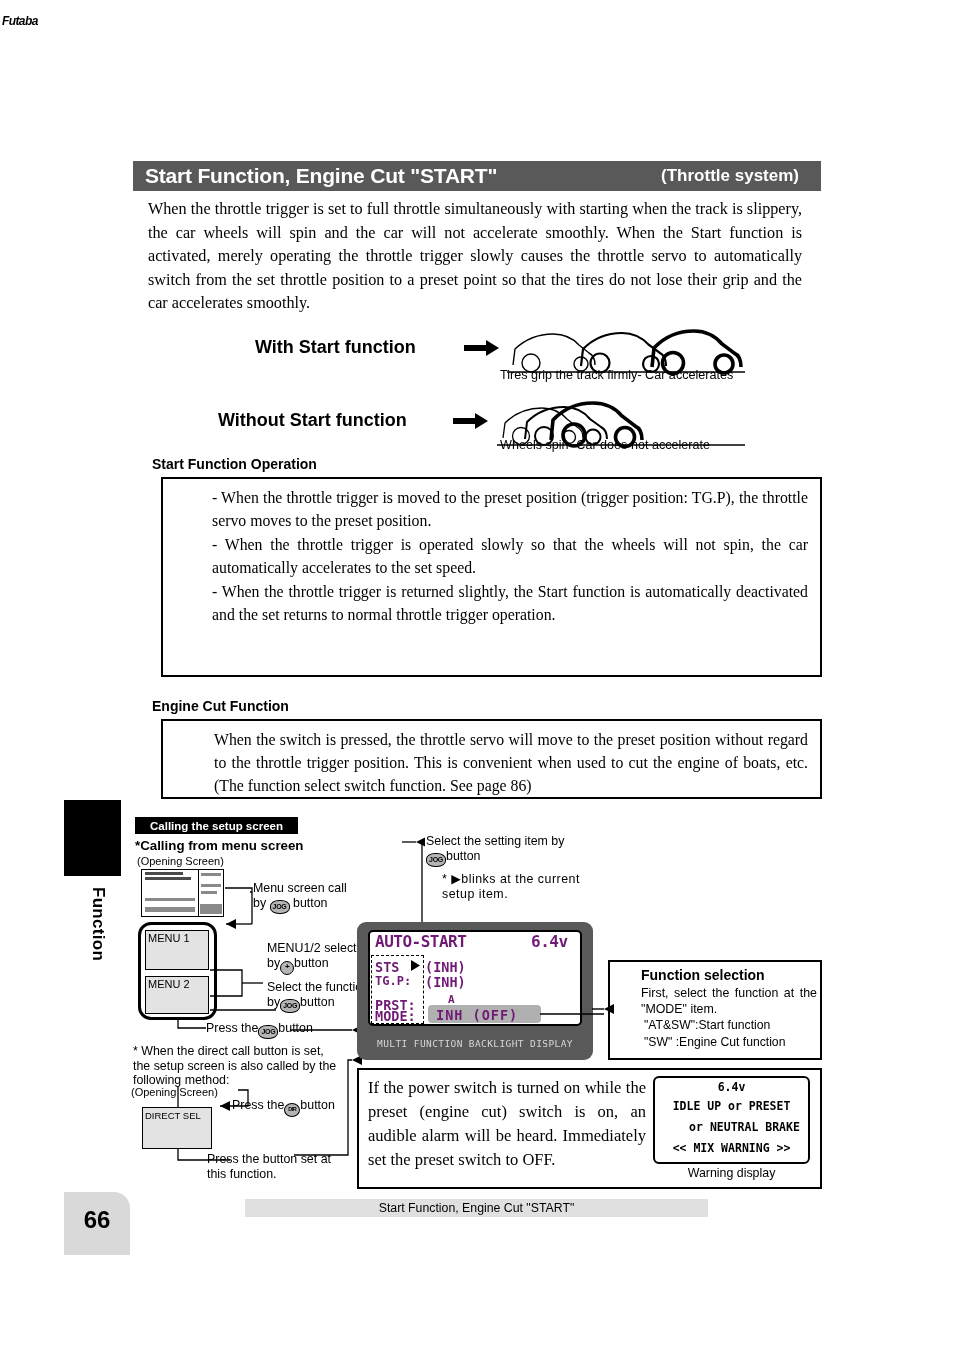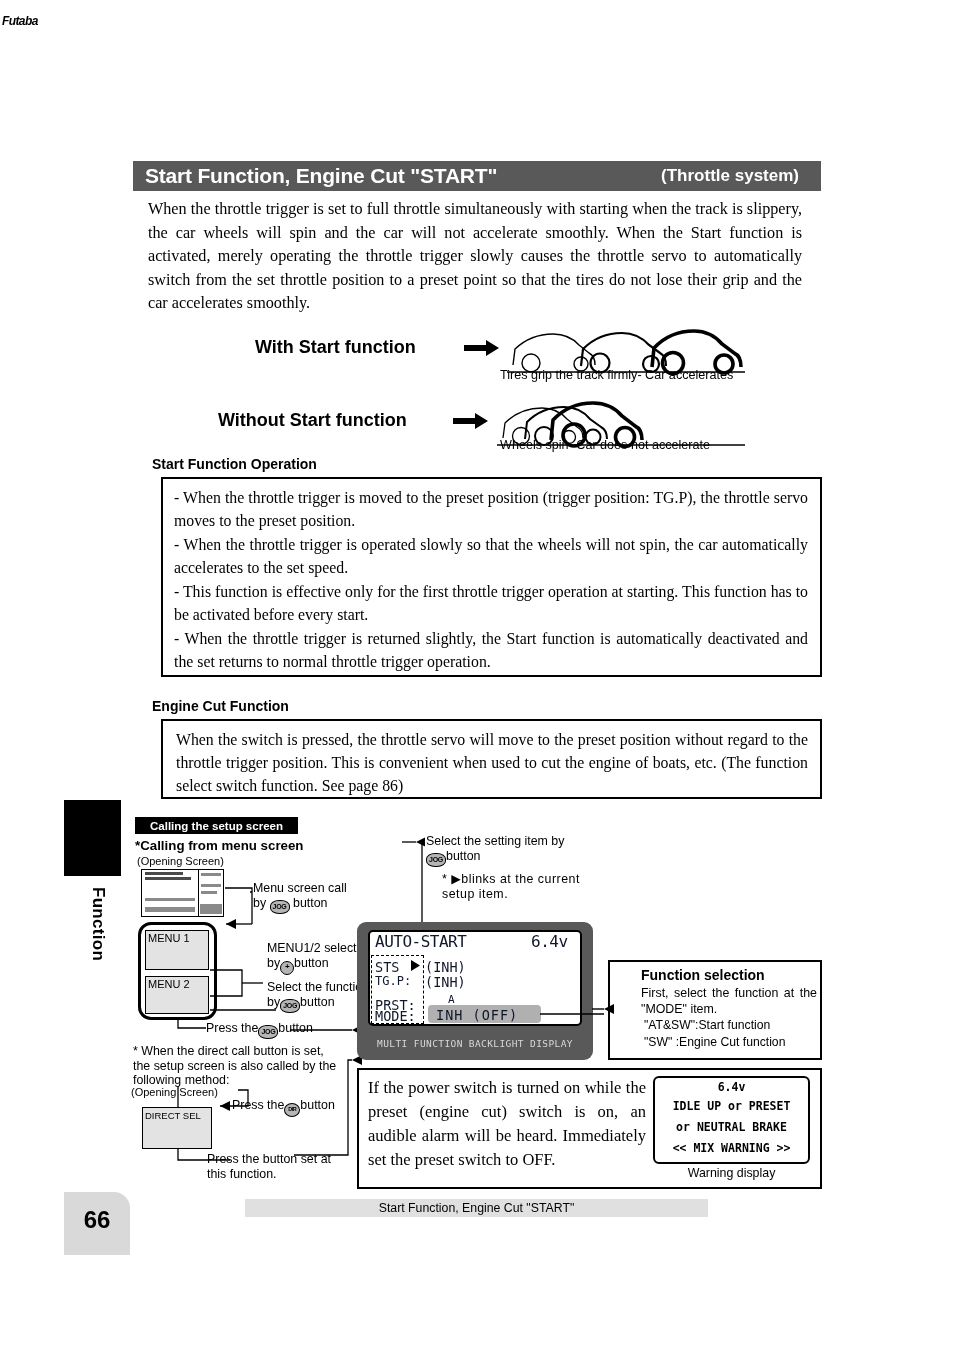--- a/index.html
+++ b/index.html
@@ -48,21 +48,21 @@
   #cap-with{left:500px;top:368px;}
   #cap-without{left:500px;top:438px;}
 
   
   .sec-head{
     position:absolute;font-size:14px;font-weight:bold;color:#000;white-space:nowrap;
   }
   #sfo-head{left:152px;top:456px;}
   #ecf-head{left:152px;top:698px;}
   .txtbox{
-    position:absolute;border:2px solid #000;box-sizing:border-box;background:#fff;
+    position:absolute;border:2px solid #000;box-sizing:border-box;background:#fff;padding-left:38px;
   }
   #sfo-box{left:161px;top:477px;width:661px;height:200px;}
   #ecf-box{left:161px;top:719px;width:661px;height:80px;}
   .boxtext{
     font-size:15.8px;line-height:23px;text-align:justify;color:#000;
   }
   #sfo-box .boxtext{padding:7px 12px 0 11px;}
   #sfo-box p{margin:0 0 1px 0;}
   #ecf-box .boxtext{padding:7px 12px 0 13px;}
 
@@ -166,21 +166,21 @@
   }
   #lcd-screen{
     position:absolute;left:368px;top:930px;width:214px;height:96px;
     background:#fff;border:2.5px solid #000;border-radius:5px;box-sizing:border-box;
   }
   #lcd-caption{
     position:absolute;left:357px;top:1038px;width:236px;text-align:center;
     font-size:9.5px;color:#d8d8d8;letter-spacing:.4px;
     font-family:"DejaVu Sans Mono",monospace;
   }
-  .lcdtxt{position:absolute;font-family:"DejaVu Sans Mono",monospace;font-weight:normal;color:#0f172a;white-space:nowrap;}
+  .lcdtxt{position:absolute;font-family:"DejaVu Sans Mono",monospace;font-weight:bold;color:#701a75;white-space:nowrap;}
   #lcd-title{left:375px;top:932px;font-size:16px;letter-spacing:-.5px;}
   #lcd-volt{left:531px;top:932px;font-size:16px;letter-spacing:-.5px;}
   #lcd-sts{left:375px;top:959px;font-size:13.5px;}
   #lcd-sts-v{left:425px;top:959px;font-size:13.5px;}
   #lcd-tgp{left:375px;top:974px;font-size:12px;}
   #lcd-tgp-v{left:425px;top:974px;font-size:13.5px;}
   #lcd-prst{left:375px;top:997px;font-size:13.5px;}
   #lcd-prst-v{left:448px;top:993px;font-size:11px;}
   #lcd-mode{left:375px;top:1008px;font-size:13.5px;}
   #lcd-mode-hl{
@@ -215,21 +215,21 @@
   #warn-screen{
     position:absolute;left:653px;top:1076px;width:157px;height:88px;
     border:2px solid #000;border-radius:6px;background:#fff;box-sizing:border-box;
   }
   .warntxt{
     position:absolute;font-family:"DejaVu Sans Mono",monospace;font-weight:bold;
     color:#000;font-size:11.5px;white-space:nowrap;
   }
   #warn-v{left:653px;top:1080px;width:157px;text-align:center;}
   #warn-1{left:653px;top:1099px;width:157px;text-align:center;}
-  #warn-2{left:653px;top:1120px;width:157px;text-align:center;}
+  #warn-2{left:653px;top:1120px;width:157px;text-align:center;padding-left:13px;}
   #warn-3{left:653px;top:1141px;width:157px;text-align:center;}
   #warn-cap{
     position:absolute;left:653px;top:1166px;width:157px;text-align:center;
     font-size:12.4px;color:#000;
   }
 
   svg{display:block;overflow:visible;}
   .ln{stroke:#000;fill:none;}
 </style>
 </head>
@@ -296,21 +296,20 @@
     </g>
   </svg>
 </div>
 <div class="cap" id="cap-without">Wheels spin- Car does not accelerate</div>
 
 <div class="sec-head" id="sfo-head">Start Function Operation</div>
 <div class="txtbox" id="sfo-box">
   <div class="boxtext serif">
     <p>- When the throttle trigger is moved to the preset position (trigger position: TG.P), the throttle servo moves to the preset position.</p>
     <p>- When the throttle trigger is operated slowly so that the wheels will not spin, the car automatically accelerates to the set speed.</p>
-    <p>- This function is effective only for the first throttle trigger operation at starting. This function has to be activated before every start.</p>
     <p>- When the throttle trigger is returned slightly, the Start function is automatically deactivated and the set returns to normal throttle trigger operation.</p>
   </div>
 </div>
 
 <div class="sec-head" id="ecf-head">Engine Cut Function</div>
 <div class="txtbox" id="ecf-box">
   <div class="boxtext serif">When the switch is pressed, the throttle servo will move to the preset position without regard to the throttle trigger position. This is convenient when used to cut the engine of boats, etc. (The function select switch function. See page 86)</div>
 </div>
 
 <div id="tab-black"></div>

